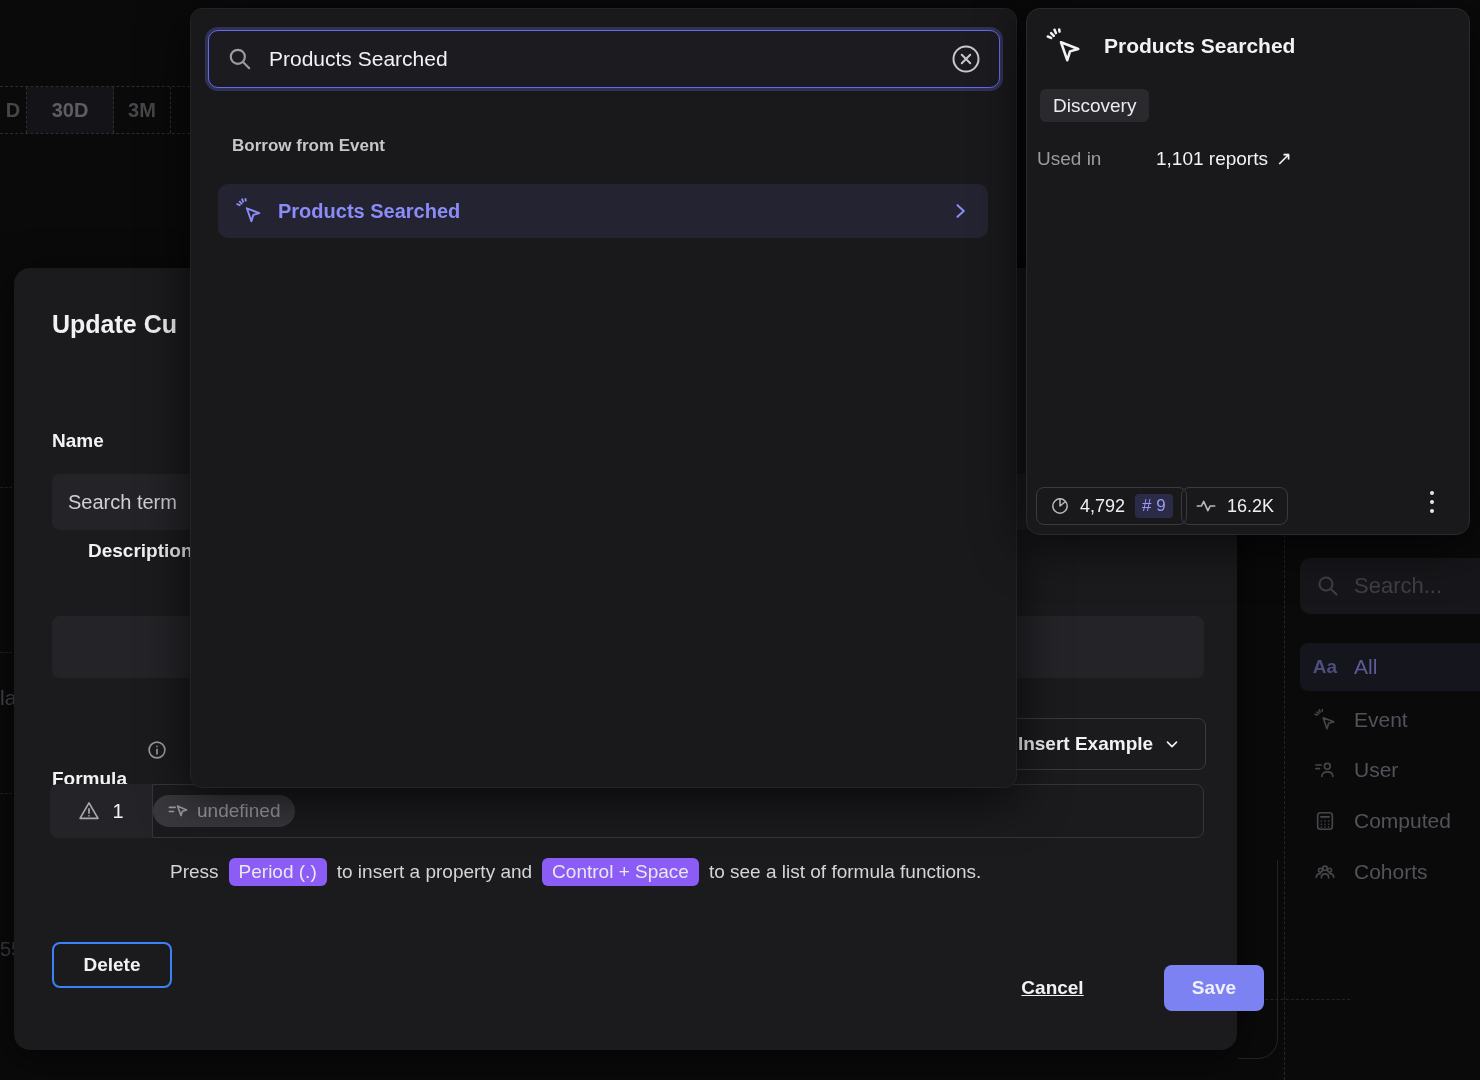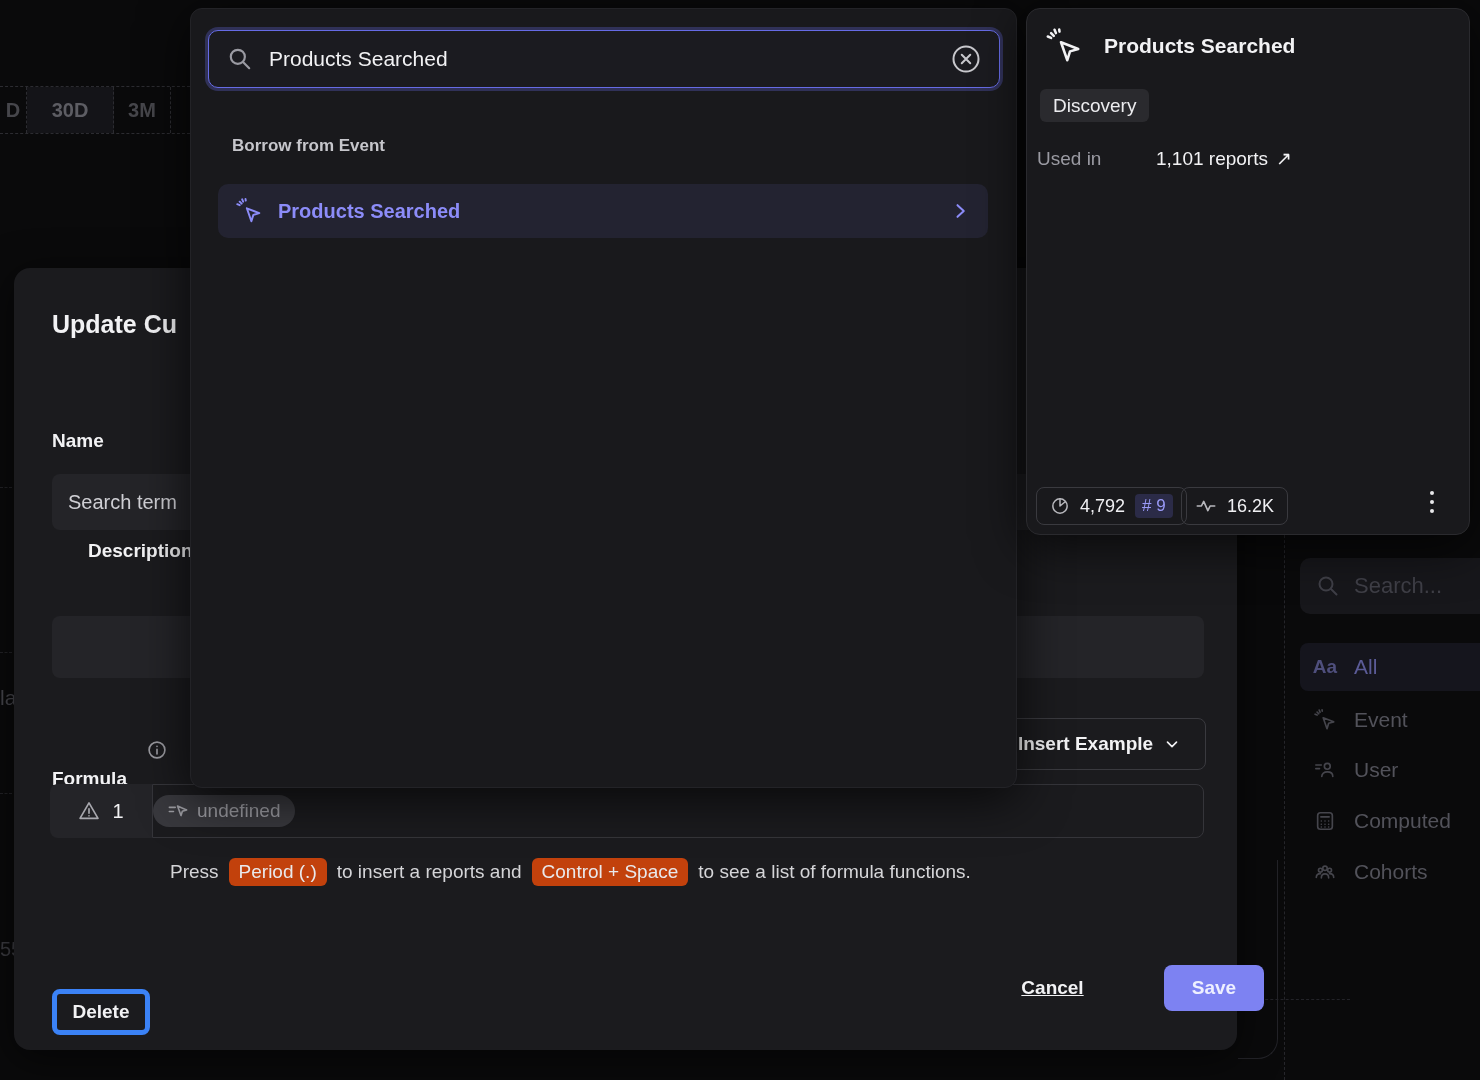--- a/index.html
+++ b/index.html
@@ -45,24 +45,24 @@
   .insert-btn{left:993px;top:718px;width:211px;height:50px;border:1px solid #3a3a3f;border-radius:8px;
               display:flex;align-items:center;justify-content:center;gap:10px;font-size:19px;font-weight:700;color:#f2f2f4;}
   .gutter{left:50px;top:784px;width:102px;height:54px;background:#242428;border-radius:8px 0 0 8px;
           display:flex;align-items:center;justify-content:center;gap:12px;color:#a8a8ae;}
   .gutter .n{color:#f2f2f4;font-size:20px;}
   .formula{left:152px;top:784px;width:1052px;height:54px;border:1px solid #35353a;border-radius:0 8px 8px 0;
            box-sizing:border-box;display:flex;align-items:center;}
   .chip{height:32px;background:#38383d;border-radius:16px;display:inline-flex;align-items:center;gap:9px;
         padding:0 15px;color:#9b9ba1;font-size:19px;}
   .hint{left:170px;top:858px;display:flex;align-items:center;gap:10px;font-size:19px;color:#d5d5d8;}
-  .kbd{background:#c2410c;border-radius:6px;padding:3px 10px;color:#e9e9ec;}
+  .kbd{background:#8b5cf6;border-radius:6px;padding:3px 10px;color:#e9e9ec;}
   .btn{height:46px;border-radius:8px;display:flex;align-items:center;justify-content:center;
        font-size:19px;font-weight:700;color:#f2f2f4;box-sizing:border-box;}
-  .btn-delete{left:52px;top:989px;width:98px;border:5px solid #3b82f6;}
+  .btn-delete{left:52px;top:942px;width:120px;border:2px solid #3b82f6;}
   .btn-cancel{left:1005px;top:965px;width:95px;text-decoration:underline;}
   .btn-save{left:1119px;top:965px;width:100px;background:#7d82f2;color:#eef0ff;margin-left:45px;}
 
   
   .picker{left:190px;top:8px;width:827px;height:780px;background:#19191c;border-radius:12px;
           box-shadow:0 10px 50px rgba(0,0,0,.7);border:1px solid #232327;box-sizing:border-box;}
   .p-search{left:208px;top:30px;width:792px;height:58px;background:#1b1b20;border:1.5px solid #666be5;
             border-radius:10px;box-shadow:0 0 0 3px rgba(102,107,229,.30);box-sizing:border-box;
             display:flex;align-items:center;padding:0 18px;gap:16px;}
   .p-search .val{font-size:21px;color:#f2f2f4;flex:1;}
@@ -210,21 +210,21 @@
           <path d="M10.5 5.5 L20.5 9.8 L15.8 11.2 L14.3 16 Z"></path>
         </svg>
       </span>
       <span>undefined</span>
     </span>
   </div>
 
   <div class="abs hint">
     <span>Press</span>
     <span class="kbd">Period (.)</span>
-    <span>to insert a reports and</span>
+    <span>to insert a property and</span>
     <span class="kbd">Control + Space</span>
     <span>to see a list of formula functions.</span>
   </div>
 
   <div class="abs btn btn-delete">Delete</div>
   <div class="abs btn btn-cancel">Cancel</div>
   <div class="abs btn btn-save">Save</div>
 
   <div class="abs picker"></div>
   <div class="abs p-search">

